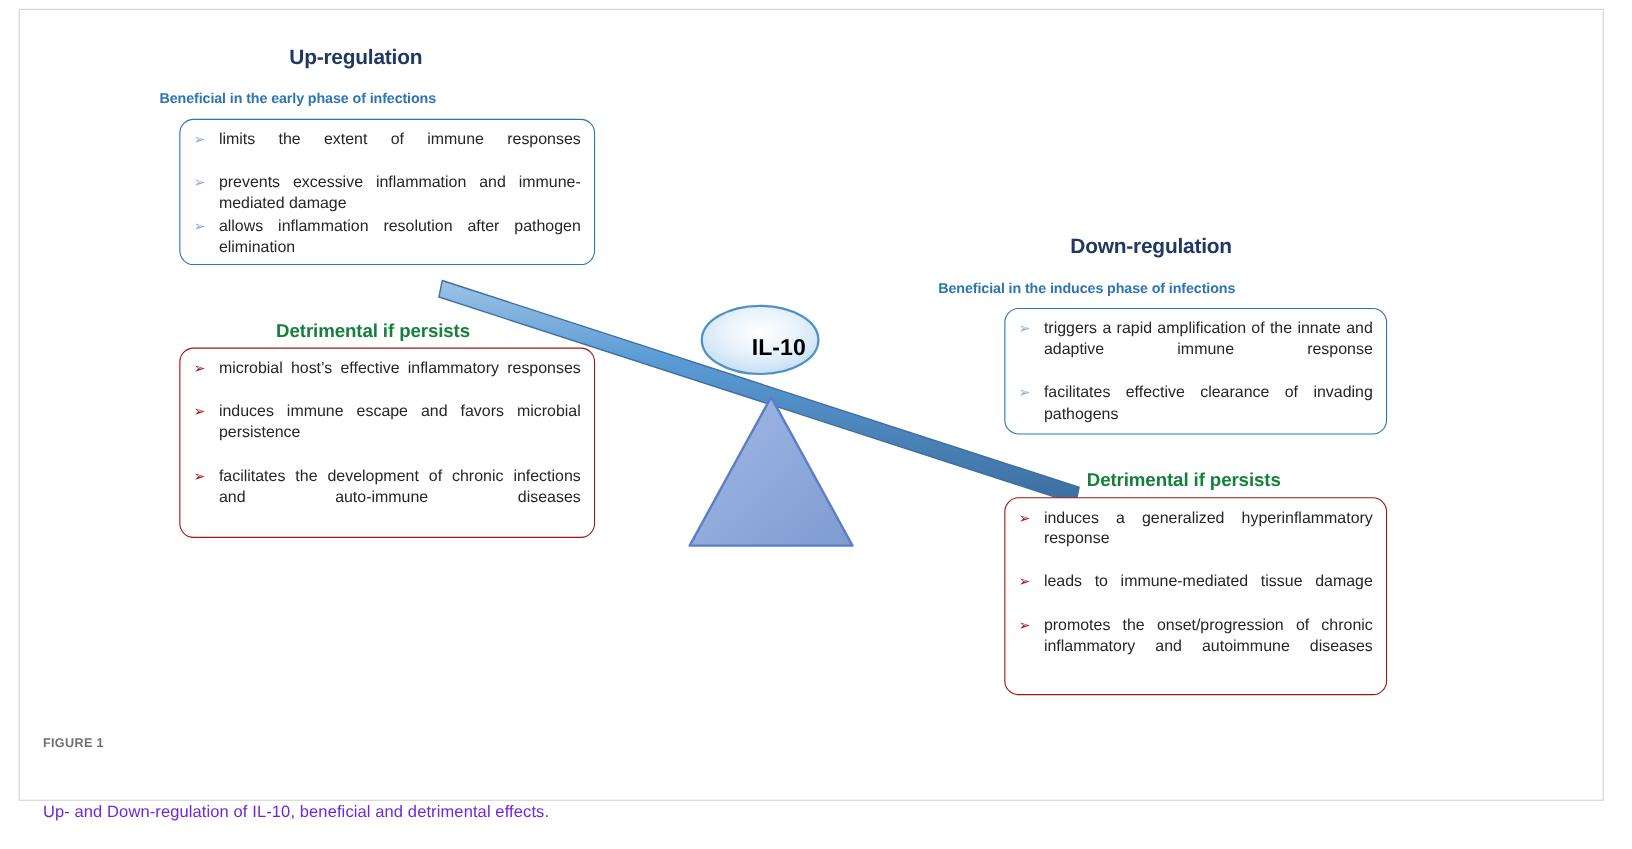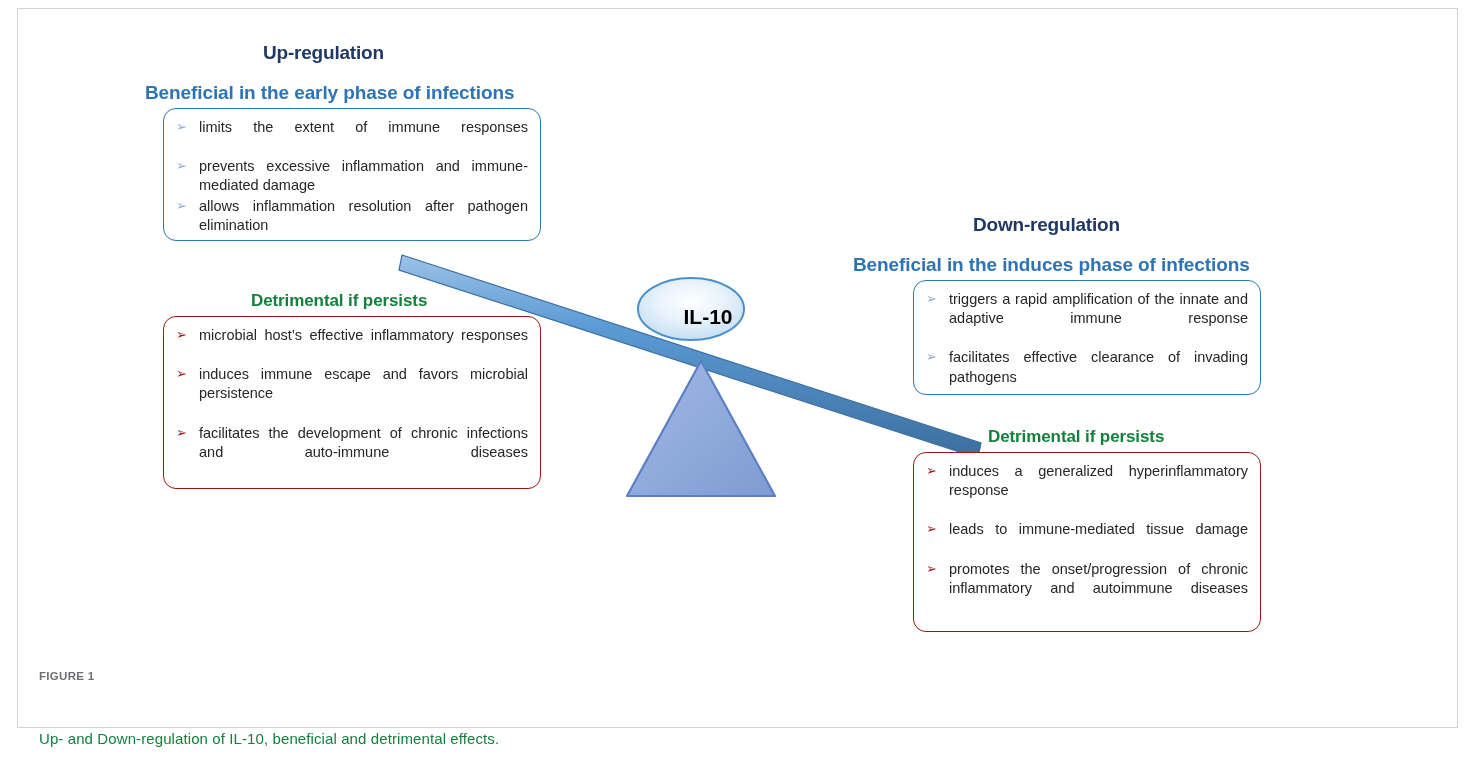--- a/index.html
+++ b/index.html
@@ -47,21 +47,21 @@
     font-weight: bold;
     color: #1f3864;
     font-size: 19px;
     letter-spacing: -0.2px;
     white-space: nowrap;
   }
   .subtitle {
     position: absolute;
     font-weight: bold;
     color: #2E74B5;
-    font-size: 19px;
+    font-size: 13px;
     white-space: nowrap;
     letter-spacing: -0.1px;
   }
   .detrimental-title {
     position: absolute;
     font-weight: bold;
     color: #15803d;
     font-size: 17px;
     white-space: nowrap;
     letter-spacing: -0.1px;
@@ -155,21 +155,21 @@
   }
   .caption-label {
     font-size: 11.5px;
     font-weight: bold;
     color: #6f7073;
     letter-spacing: 0.3px;
     margin-bottom: 5px;
   }
   .caption-text {
     font-size: 15px;
-    color: #15803d;
+    color: #6d28d9;
     letter-spacing: 0.1px;
     margin-top: 48px;
   }
 </style>
 </head>
 <body>
 
 <div id="figure-root">
   <div class="figure-frame">
     <div class="canvas">

